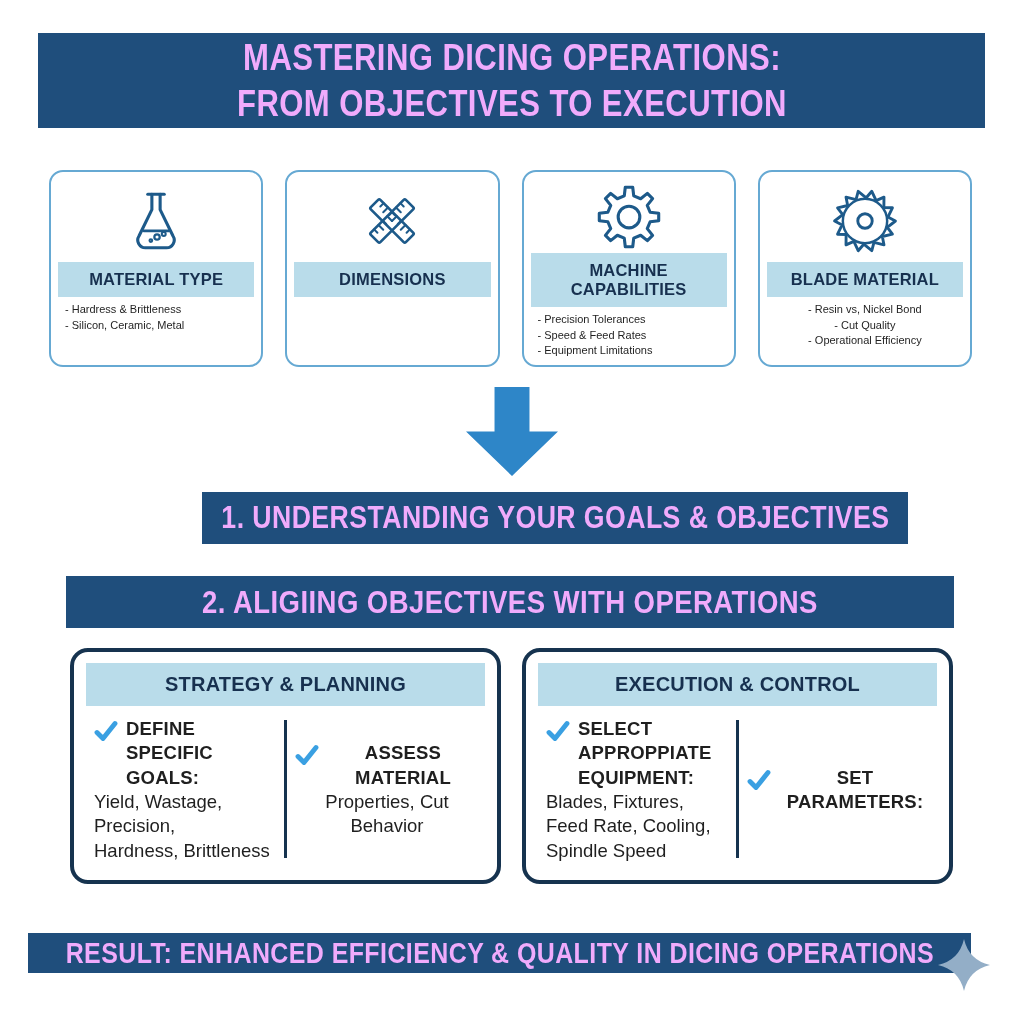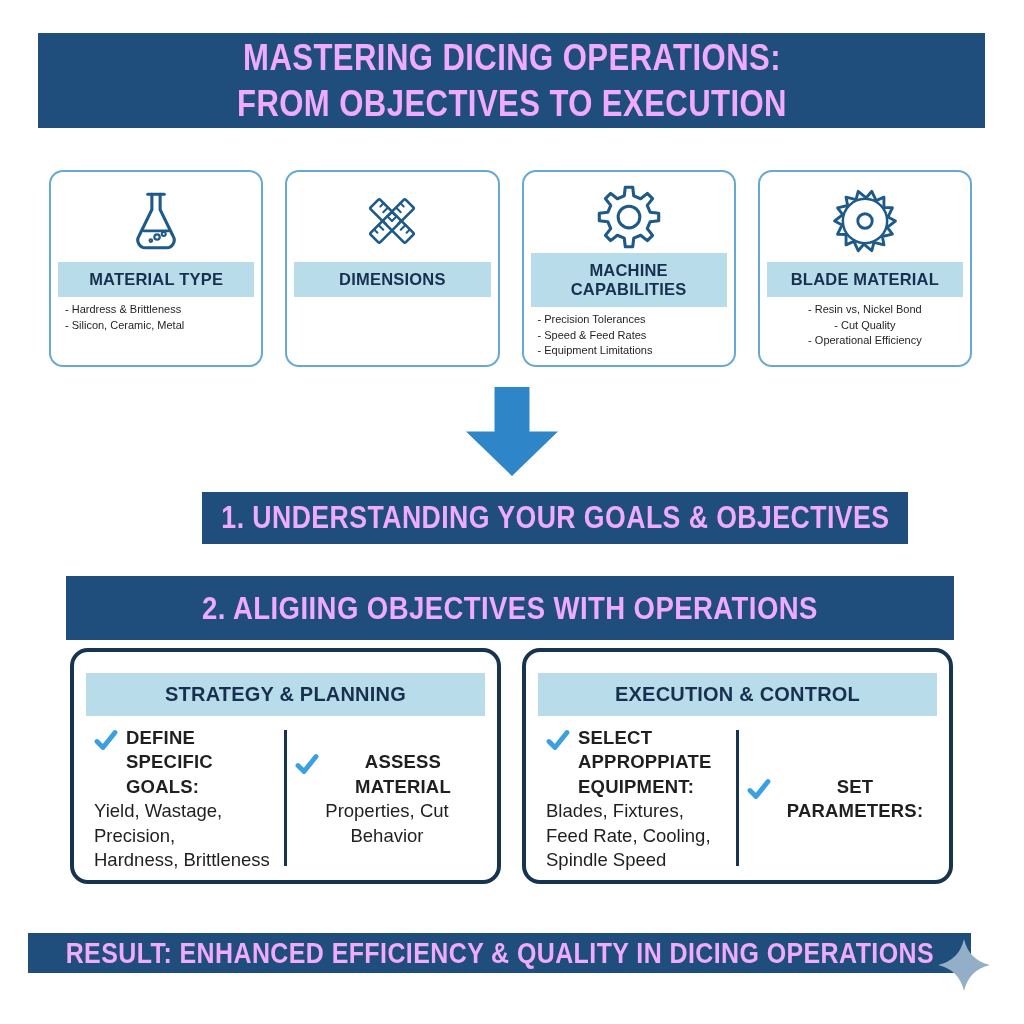--- a/index.html
+++ b/index.html
@@ -32,25 +32,25 @@
   .ficon svg{display:block;}
   .fband{align-self:stretch;margin:2px 7px 0 7px;background:var(--band-blue);color:var(--title-dark);font-weight:bold;font-size:16.5px;text-align:center;padding:8px 2px;letter-spacing:.2px;}
   .flist{margin-top:5px;font-size:11px;line-height:1.42;color:var(--text-dark);width:100%;padding:0 10px 0 14px;}
   .flist.centered{text-align:center;padding:0 6px;}
 
   .down-arrow{position:absolute;left:466px;top:387px;width:92px;height:89px;background:var(--arrow-blue);
     clip-path:polygon(31% 0,69% 0,69% 50%,100% 50%,50% 100%,0 50%,31% 50%);}
 
   .step1-banner{left:157px;top:492px;width:706px;height:52px;margin-left:45px;}
   .step1-banner .cond{font-size:31px;}
-  .step2-banner{left:66px;top:576px;width:888px;height:64px;}
+  .step2-banner{left:66px;top:576px;width:888px;height:52px;}
   .step2-banner .cond{font-size:32px;}
 
   .process-row{position:absolute;left:70px;top:648px;width:883px;height:236px;display:flex;gap:21px;}
-  .pcard{flex:1;background:#fff;border:4px solid var(--dark-border);border-radius:18px;display:flex;flex-direction:column;padding:21px 12px 10px 12px;}
+  .pcard{flex:1;background:#fff;border:4px solid var(--dark-border);border-radius:18px;display:flex;flex-direction:column;padding:11px 12px 10px 12px;}
   .pband{background:var(--band-blue);color:var(--title-dark);font-weight:bold;font-size:20px;text-align:center;padding:10px 4px;letter-spacing:.2px;}
   .pcols{flex:1;display:flex;align-items:stretch;margin-top:4px;}
   .pcol{flex:1;display:flex;flex-direction:column;justify-content:center;padding:6px 6px 6px 8px;color:var(--text-dark);font-size:18.5px;line-height:1.32;}
   .vdivider{width:3px;background:var(--dark-border);margin:10px 0 12px 0;}
   .checkrow{display:flex;align-items:flex-start;gap:8px;}
   .checkrow .check-icon{flex:0 0 auto;margin-top:2px;}
   .pheading{font-weight:bold;letter-spacing:.2px;}
   .plines{}
   .pcol.center-col{align-items:center;text-align:center;}
   .pcol.center-col .checkrow{justify-content:center;}

